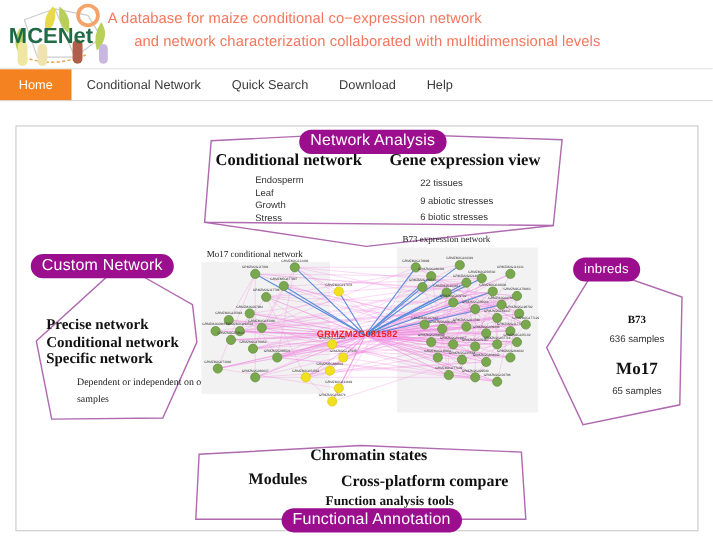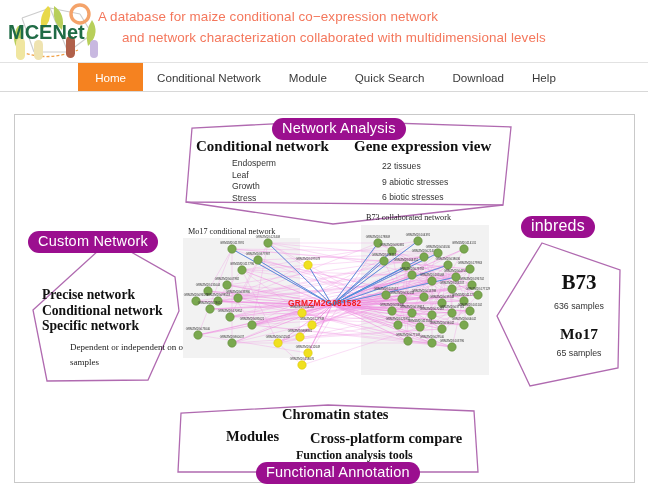--- a/index.html
+++ b/index.html
@@ -30,21 +30,21 @@
   .tag-line-2{display:block;padding-left:24px;}
 
   
   #nav{
     position:absolute;left:0;top:62px;width:648px;height:30px;
     background:#ffffff;
     border-top:1px solid #e2e2e2;
     border-bottom:1px solid #d8d8d8;
     box-sizing:border-box;
   }
-  #nav ul{list-style:none;margin:0;padding:0;display:flex;align-items:stretch;height:28px;justify-content:center;}
+  #nav ul{list-style:none;margin:0;padding:0;display:flex;align-items:stretch;height:28px;}
   #nav li{
     display:flex;align-items:center;justify-content:center;
     font-size:11.6px;color:#3a3a3a;
     padding:0 14px;height:28px;white-space:nowrap;
     cursor:pointer;
   }
   #nav li.active{
     background:#f58220;color:#ffffff;padding:0 17px;
   }
 
@@ -69,21 +69,21 @@
     font-weight:400;
     padding:1px 10px 3px 10px;
     white-space:nowrap;
     letter-spacing:.2px;
     box-sizing:border-box;
     text-align:center;
     line-height:18px;
   }
   #badge-network-analysis{left:272px;top:118px;font-size:14.5px;}
   #badge-custom-network{left:28px;top:231px;font-size:14.5px;}
-  #badge-inbreds{left:521px;top:216px;font-size:16px;}
+  #badge-inbreds{left:521px;top:234px;font-size:12px;}
   #badge-functional-annotation{left:256px;top:462px;font-size:14.5px;}
 
   
   .serif-head{
     font-family:"Liberation Serif", serif;
     font-weight:bold;
     color:#111;
   }
   .small-txt{
     font-family:"Liberation Sans", sans-serif;
@@ -101,21 +101,21 @@
   #left-block{position:absolute;left:42px;top:287px;width:140px;}
   #custom-list{font-size:13.6px;line-height:15.5px;}
   #custom-note{
     position:absolute;left:28px;top:53px;width:122px;
     font-family:"Liberation Serif", serif;
     font-size:9px;color:#222;line-height:15px;
   }
 
   
   #right-block{position:absolute;left:524px;top:270px;width:110px;text-align:center;}
-  #b73-name{font-size:21px;}
+  #b73-name{font-size:10px;margin-top:16px;}
   #b73-samples{font-size:8.8px;margin-top:6px;color:#333;}
   #mo17-name{font-size:15.5px;margin-top:14px;}
   #mo17-samples{font-size:8.8px;margin-top:5px;color:#333;}
 
   
   #bottom-block{position:absolute;left:190px;top:406px;width:290px;}
   #chrom-states{position:absolute;left:92px;top:0px;font-size:14.5px;}
   #modules{position:absolute;left:36px;top:22px;font-size:14.5px;}
   #cross-platform{position:absolute;left:120px;top:24px;font-size:14.5px;}
   #func-tools{position:absolute;left:106px;top:42px;font-size:12px;}
@@ -182,21 +182,20 @@
   <div id="tagline">
     <span class="tag-line-1">A database for maize conditional co−expression network</span>
     <span class="tag-line-2">and network characterization collaborated with multidimensional  levels</span>
   </div>
 </div>
 
 <div id="nav">
   <ul>
     <li class="active">Home</li>
     <li>Conditional Network</li>
-    <li>Module</li>
     <li>Quick Search</li>
     <li>Download</li>
     <li>Help</li>
   </ul>
 </div>
 
 <div id="content-frame"></div>
 
 <svg id="poly-layer">
   <g fill="none" stroke="#b06ab0" stroke-width="1.3">
@@ -253,21 +252,21 @@
 
 <div class="badge" id="badge-network-analysis">Network Analysis</div>
 <div class="badge" id="badge-custom-network">Custom Network</div>
 <div class="badge" id="badge-inbreds">inbreds</div>
 <div class="badge" id="badge-functional-annotation">Functional Annotation</div>
 
 <div id="network">
   <div class="netbox" id="netbox-mo17"></div>
   <div class="netbox" id="netbox-b73"></div>
   <div class="net-label" id="label-mo17">Mo17 conditional network</div>
-  <div class="net-label" id="label-b73">B73 collaborated network</div>
+  <div class="net-label" id="label-b73">B73 expression network</div>
 
   <svg id="net-svg" width="310" height="162" viewBox="0 0 310 162" style="position:absolute;left:0;top:0;">
       <g>
         <line x1="152" y1="92" x2="52" y2="36" stroke="#ef8de0" stroke-width="0.8" opacity="0.75"></line>
         <line x1="152" y1="92" x2="88" y2="30" stroke="#ef8de0" stroke-width="0.8" opacity="0.75"></line>
         <line x1="152" y1="92" x2="78" y2="47" stroke="#ef8de0" stroke-width="0.8" opacity="0.75"></line>
         <line x1="152" y1="92" x2="62" y2="57" stroke="#ef8de0" stroke-width="0.8" opacity="0.75"></line>
         <line x1="152" y1="92" x2="47" y2="72" stroke="#ef8de0" stroke-width="0.8" opacity="0.75"></line>
         <line x1="152" y1="92" x2="28" y2="78" stroke="#ef8de0" stroke-width="0.8" opacity="0.75"></line>
         <line x1="152" y1="92" x2="16" y2="88" stroke="#ef8de0" stroke-width="0.8" opacity="0.75"></line>

